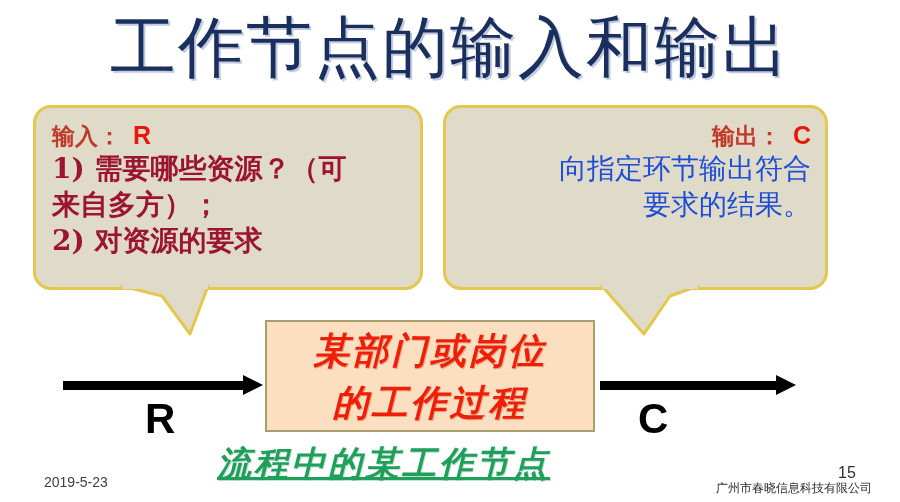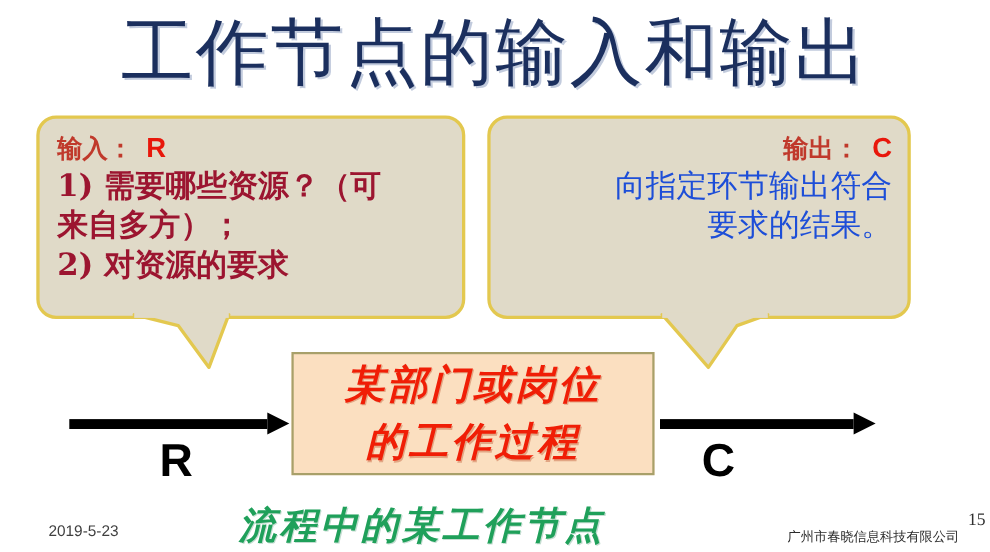--- a/index.html
+++ b/index.html
@@ -203,19 +203,19 @@
     <div class="head" style="left:180px;"></div>
   </div>
   <div class="arrow-label" style="left:145px;top:398px;">R</div>
 
   <div class="arrow" style="left:600px;top:381px;width:196px;height:9px;">
     <div class="shaft" style="width:176px;"></div>
     <div class="head" style="left:176px;"></div>
   </div>
   <div class="arrow-label" style="left:638px;top:398px;">C</div>
 
-  <div class="caption" style="left:217px;top:457px;">流程中的某工作节点</div>
+  <div class="caption" style="left:217px;top:442px;text-decoration:underline;">流程中的某工作节点</div>
 
   <div class="date" style="left:44px;top:474px;">2019-5-23</div>
-  <div class="pagenum" style="left:880px;top:464px;font-family:Liberation Serif, serif;">15</div>
+  <div class="pagenum" style="left:838px;top:464px;">15</div>
   <div class="company" style="left:716px;top:480px;">广州市春晓信息科技有限公司</div>
 
 </div>
 
 </body></html>

